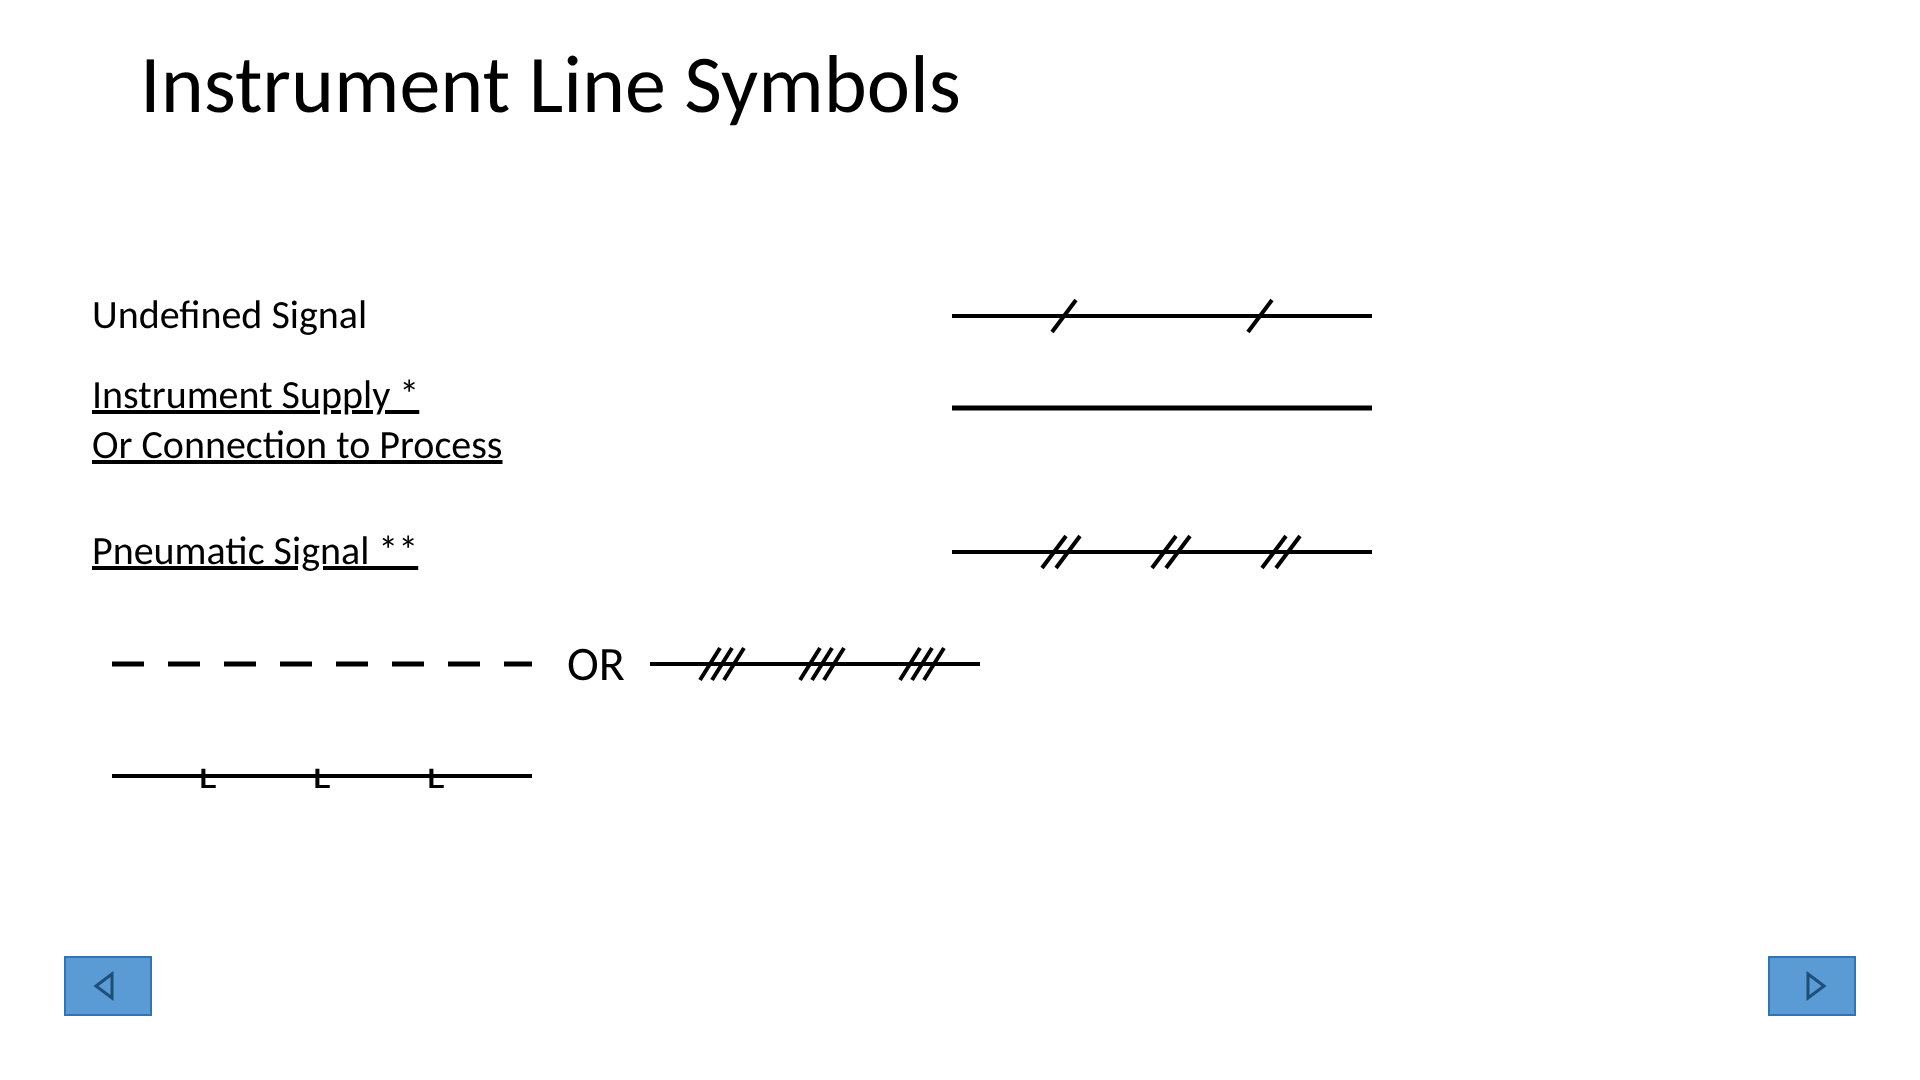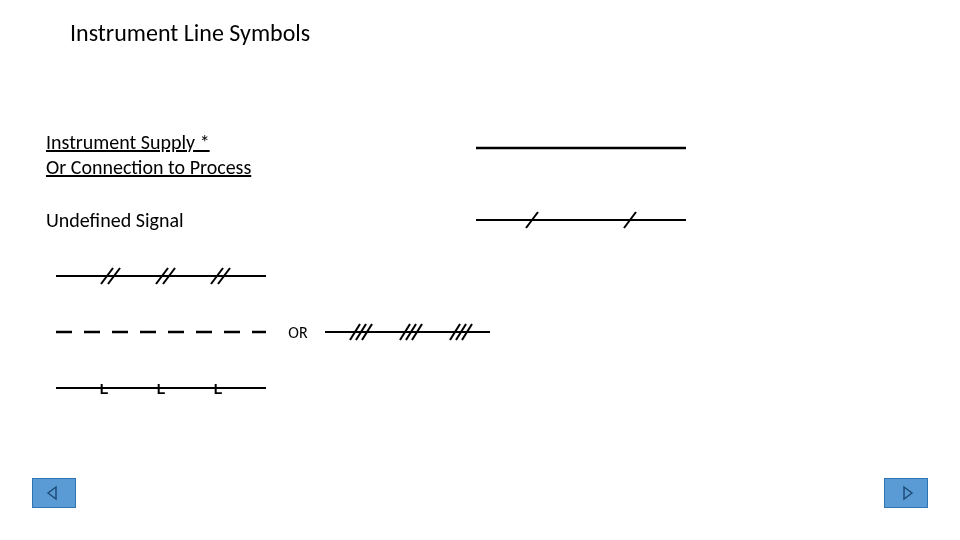--- a/index.html
+++ b/index.html
@@ -1,60 +1,61 @@
 <!DOCTYPE html>
 <html><head>
 <meta charset="utf-8">
 <style>
   * { box-sizing: border-box; margin: 0; padding: 0; }
   html, body { width: 960px; height: 540px; font-family: "Calibri", "Segoe UI", Arial, sans-serif; background: #fff; color: #000; }
   .slide { position: relative; width: 960px; height: 540px; }
-  .title { position: absolute; left: 70px; top: 18px; font-size: 24px; font-weight: 400; }
+  .title { position: absolute; left: 70px; top: 18px; font-size: 41px; font-weight: 400; }
   .rows { position: absolute; left: 46px; top: 130px; width: 880px; }
   .row { display: flex; align-items: center; height: 56px; }
   .row.first { height: 62px; align-items: flex-start; }
   .label { width: 420px; font-size: 20px; line-height: 1.25; }
   .underline { text-decoration: underline; }
   .symbol { width: 230px; height: 36px; }
-  .or { width: 44px; text-align: center; font-size: 16px; }
+  .or { width: 44px; text-align: center; font-size: 24px; }
   .symbol2 { width: 175px; height: 36px; }
   .nav-btn { position: absolute; width: 44px; height: 30px; background: #5b9bd5; border: 1.5px solid #2e75b6; display: flex; align-items: center; justify-content: center; }
   .nav-prev { left: 32px; bottom: 32px; }
   .nav-next { right: 32px; bottom: 32px; }
   .nav-btn svg { display: block; }
 </style>
 </head>
 <body>
 
 <div class="slide">
 
   <div class="title">Instrument Line Symbols</div>
 
   <div class="rows">
 
+    <div class="row">
+      <div class="label">Undefined Signal</div>
+      <svg class="symbol" viewBox="0 0 230 36">
+        <line x1="10" y1="18" x2="220" y2="18" stroke="#000" stroke-width="2"></line>
+        <line x1="60" y1="26" x2="72" y2="10" stroke="#000" stroke-width="2"></line>
+        <line x1="158" y1="26" x2="170" y2="10" stroke="#000" stroke-width="2"></line>
+      </svg>
+    </div>
+
     <div class="row first">
       <div class="label underline">
         <span>Instrument Supply *</span><br>
         <span>Or Connection to Process</span>
       </div>
       <svg class="symbol" viewBox="0 0 230 36">
         <line x1="10" y1="18" x2="220" y2="18" stroke="#000" stroke-width="2.5"></line>
       </svg>
     </div>
 
     <div class="row">
-      <div class="label">Undefined Signal</div>
-      <svg class="symbol" viewBox="0 0 230 36">
-        <line x1="10" y1="18" x2="220" y2="18" stroke="#000" stroke-width="2"></line>
-        <line x1="60" y1="26" x2="72" y2="10" stroke="#000" stroke-width="2"></line>
-        <line x1="158" y1="26" x2="170" y2="10" stroke="#000" stroke-width="2"></line>
-      </svg>
-    </div>
-
-    <div class="row">
+      <div class="label underline">Pneumatic Signal **</div>
       <svg class="symbol" viewBox="0 0 230 36">
         <line x1="10" y1="18" x2="220" y2="18" stroke="#000" stroke-width="2"></line>
         <g stroke="#000" stroke-width="2">
           <line x1="55" y1="26" x2="67" y2="10"></line>
             <line x1="62" y1="26" x2="74" y2="10"></line>
           <line x1="110" y1="26" x2="122" y2="10"></line>
             <line x1="117" y1="26" x2="129" y2="10"></line>
           <line x1="165" y1="26" x2="177" y2="10"></line>
             <line x1="172" y1="26" x2="184" y2="10"></line>
         </g>

